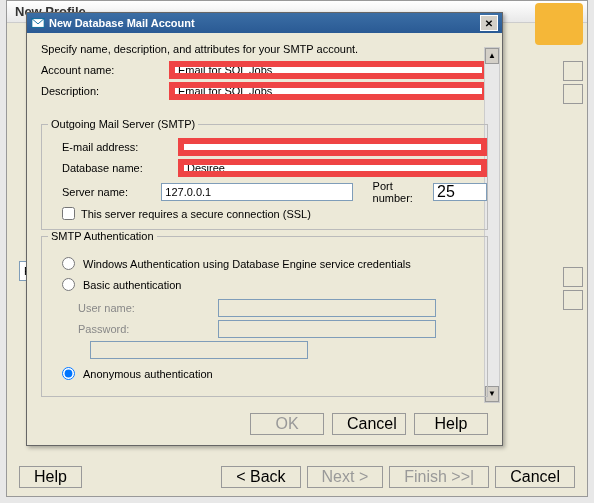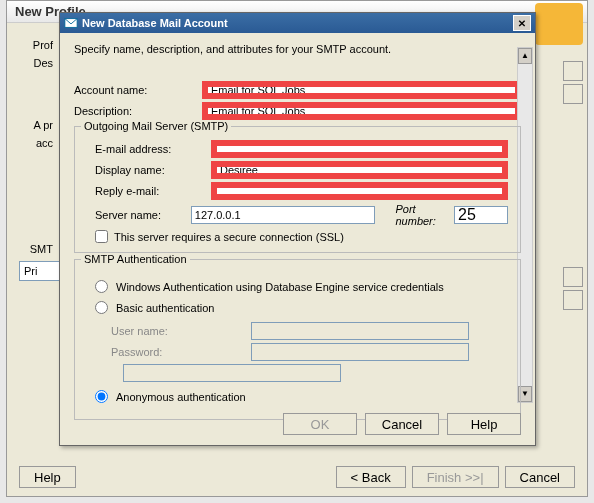--- a/index.html
+++ b/index.html
@@ -8,45 +8,45 @@
 .back-window { position: absolute; top: 0; left: 6px; width: 582px; height: 497px; background: #ece9d8; border: 1px solid #999; }
 .back-titlebar { height: 22px; background: linear-gradient(#fff, #e8e8e8); border-bottom: 1px solid #ccc; padding: 3px 8px; font-size: 13px; font-weight: bold; color: #333; }
 .back-body { padding: 10px 12px; }
 .back-row { margin: 6px 0; display: flex; align-items: center; }
 .back-lbl { width: 34px; text-align: right; }
 .back-smt { margin-top: 94px; }
 .back-pri { margin-top: 4px; }
 .back-select { width: 60px; height: 20px; border: 1px solid #7f9db9; background: #fff; font-size: 11px; }
 .back-footer { position: absolute; bottom: 8px; left: 12px; right: 12px; display: flex; justify-content: space-between; }
 .back-footer-r { display: flex; gap: 6px; }
-.btn { height: 22px; padding: 0 14px; background: #ece9d8; border: 1px solid #999; font-size: 13px; cursor: pointer; }
+.btn { height: 22px; padding: 0 14px; background: #ece9d8; border: 1px solid #999; font-size: 16px; cursor: pointer; }
 .btn:disabled { color: #999; }
 .side-btns { position: absolute; right: 4px; top: 60px; display: flex; flex-direction: column; gap: 3px; }
 .sq-btn { width: 20px; height: 20px; border: 1px solid #999; background: #ece9d8; font-size: 10px; }
 .back-icon { position: absolute; right: 4px; top: 2px; width: 48px; height: 42px; background: #f5b738; border-radius: 4px; }
 
-.dialog { position: absolute; top: 12px; left: 59px; width: 477px; height: 434px; background: #ece9d8; border: 1px solid #666; box-shadow: 2px 2px 4px rgba(0,0,0,0.3); }
+.dialog { position: absolute; top: 12px; left: 26px; width: 477px; height: 434px; background: #ece9d8; border: 1px solid #666; box-shadow: 2px 2px 4px rgba(0,0,0,0.3); }
 .titlebar { height: 20px; background: linear-gradient(#3b6ea5, #2a5a94); color: #fff; display: flex; align-items: center; padding: 0 4px; font-size: 11px; font-weight: bold; }
 .titlebar-icon { width: 14px; height: 14px; margin-right: 4px; display: inline-block; }
 .titlebar-icon svg { width: 14px; height: 14px; }
 .close-x { margin-left: auto; width: 18px; height: 16px; background: #d4d0c8; color: #000; border: 1px solid #fff; display: flex; align-items: center; justify-content: center; cursor: pointer; font-weight: bold; font-size: 10px; }
 
 .dlg-body { padding: 10px 14px 6px 14px; }
-.intro { margin-bottom: 26px; }
+.intro { margin-bottom: 6px; }
 .field-row { display: flex; align-items: center; margin: 3px 0; }
 .label { width: 128px; }
 .label-indent { width: 128px; padding-left: 12px; }
 .label-indent2 { width: 128px; padding-left: 28px; color: #888; }
 .txt { flex: 1; height: 18px; border: 6px solid #ef4444; background: #fff; padding: 0 3px; font-size: 11px; font-family: inherit; }
 .txt:disabled { background: #ece9d8; color: #888; }
 .txt-srv { width: 222px; height: 18px; border: 1px solid #7f9db9; background: #fff; padding: 0 3px; font-size: 11px; font-family: inherit; }
-.port-lbl { margin-left: 20px; margin-right: 6px; font-style: italic; }
+.port-lbl { margin-left: 20px; margin-right: 6px; }
 .txt-port { width: 54px; height: 18px; border: 1px solid #7f9db9; background: #fff; padding: 0 3px; font-size: 16px; font-family: inherit; }
 
-.groupbox { border: 1px solid #bbb; margin-top: 6px; position: relative; padding: 10px 12px 6px 8px; }
+.groupbox { border: 1px solid #bbb; margin-top: 24px; position: relative; padding: 10px 0 6px 8px; }
 .groupbox-title { position: absolute; top: -7px; left: 6px; background: #ece9d8; padding: 0 3px; }
 .chk-row { display: flex; align-items: flex-end; margin: 3px 0 3px 12px; }
 .chk-row input[type=checkbox], .chk-row input[type=radio] { margin-right: 6px; }
 .radio-row { display: flex; align-items: center; margin: 8px 0 8px 12px; }
 .radio-row input { margin-right: 8px; }
 
 .auth-group { border: 1px solid #bbb; margin-top: 6px; position: relative; padding: 12px 8px 8px 8px; }
 .txt-auth { width: 218px; height: 18px; border: 1px solid #7f9db9; background: #ece9d8; padding: 0 3px; font-size: 11px; font-family: inherit; margin-left: 40px; }
 
 .dlg-footer { position: absolute; bottom: 10px; right: 14px; display: flex; gap: 8px; }
@@ -83,20 +83,21 @@
   <div class="side-btns">
     <button class="sq-btn"></button>
     <button class="sq-btn"></button>
     <button class="sq-btn" style="margin-top:160px;"></button>
     <button class="sq-btn"></button>
   </div>
   <div class="back-footer">
     <button class="btn">Help</button>
     <div class="back-footer-r">
       <button class="btn">&lt; Back</button>
+      <button class="btn" disabled="">Next &gt;</button>
       <button class="btn" disabled="">Finish &gt;&gt;|</button>
       <button class="btn">Cancel</button>
     </div>
   </div>
 </div>
 
 <div class="dialog">
   <div class="titlebar">
     <span class="titlebar-icon">
       <svg viewBox="0 0 16 16">
@@ -125,26 +126,22 @@
       <input class="txt" type="text" value="Email for SQL Jobs" style="">
     </div>
 
     <div class="groupbox">
       <span class="groupbox-title">Outgoing Mail Server (SMTP)</span>
       <div class="field-row">
         <span class="label-indent">E-mail address:</span>
         <input class="txt" type="text" value="" style="">
       </div>
       <div class="field-row">
-        <span class="label-indent">Display name:</span>
+        <span class="label-indent">Database name:</span>
         <input class="txt" type="text" value="Desiree" style="">
-      </div>
-      <div class="field-row">
-        <span class="label-indent">Reply e-mail:</span>
-        <input class="txt" type="text" value="" style="">
       </div>
       <div class="field-row">
         <span class="label-indent">Server name:</span>
         <input class="txt-srv" type="text" value="127.0.0.1" style="">
         <span class="port-lbl">Port number:</span>
         <input class="txt-port" type="text" value="25" style="">
       </div>
       <div class="chk-row">
         <input type="checkbox" style="">
         <span>This server requires a secure connection (SSL)</span>

